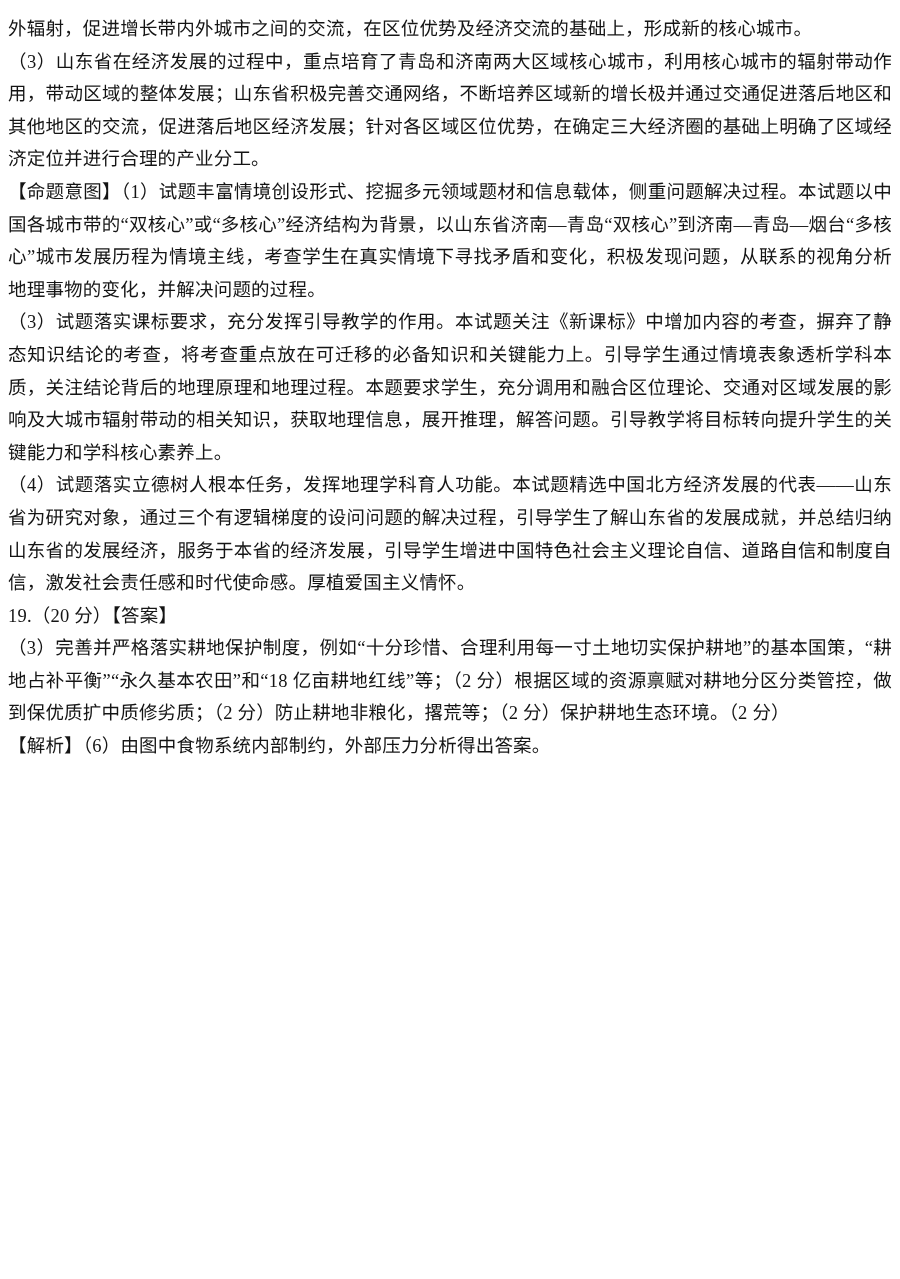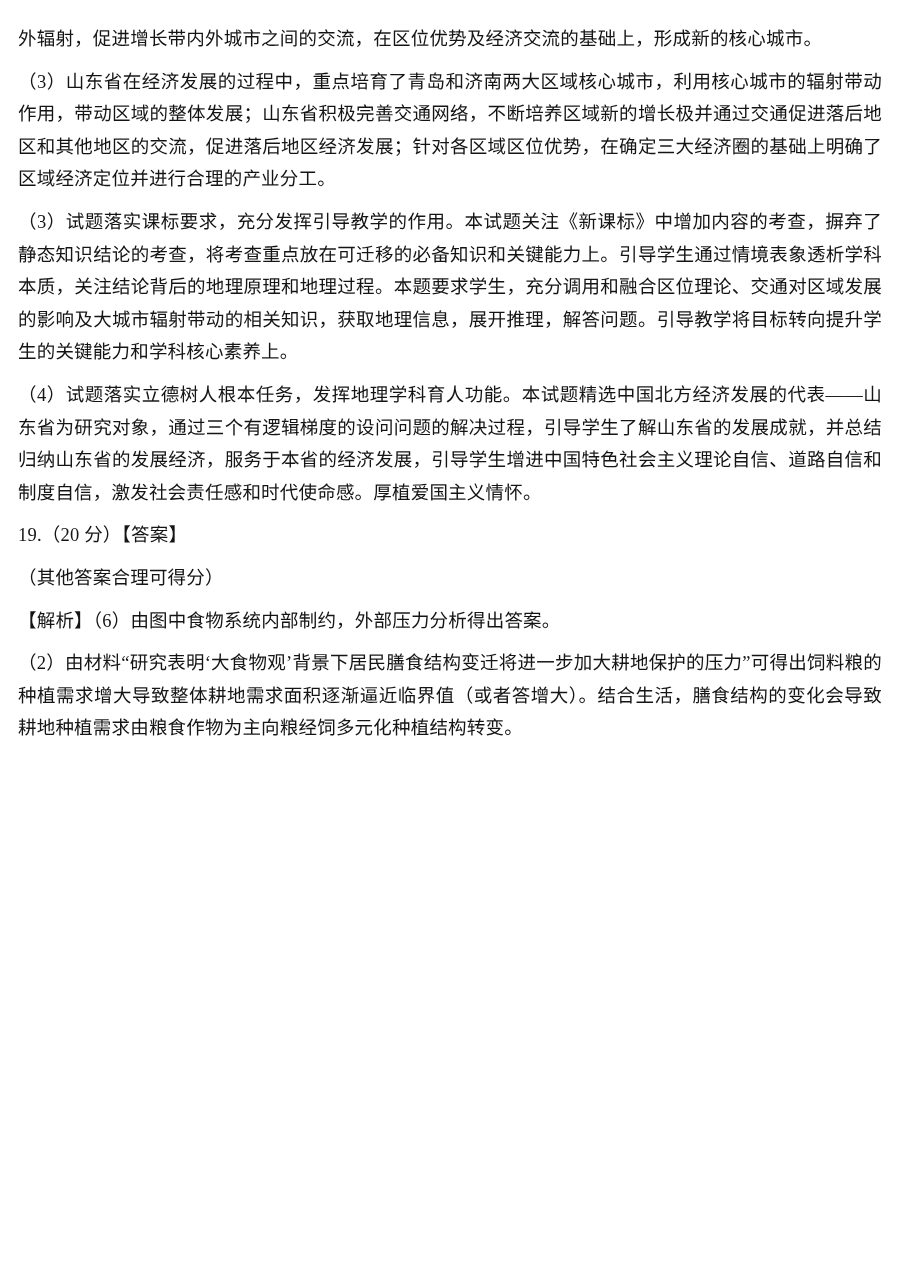--- a/index.html
+++ b/index.html
@@ -15,37 +15,37 @@
     color: #141414;
   }
   .page {
     box-sizing: border-box;
     width: 900px;
     height: 1279px;
     padding: 13px 8px 0 8px;
     background: #ffffff;
   }
   .doc-text p {
-    margin: 10px;
+    margin: 0;
     padding: 0;
     font-size: 18.5px;
     line-height: 32.6px;
     text-align: justify;
     text-justify: inter-ideograph;
     word-break: break-all;
     letter-spacing: 0.2px;
   }
 </style>
 </head>
 <body>
 
 <div class="page">
   <div class="doc-text">
     <p>外辐射，促进增长带内外城市之间的交流，在区位优势及经济交流的基础上，形成新的核心城市。</p>
     <p>（3）山东省在经济发展的过程中，重点培育了青岛和济南两大区域核心城市，利用核心城市的辐射带动作用，带动区域的整体发展；山东省积极完善交通网络，不断培养区域新的增长极并通过交通促进落后地区和其他地区的交流，促进落后地区经济发展；针对各区域区位优势，在确定三大经济圈的基础上明确了区域经济定位并进行合理的产业分工。</p>
+    <p>【命题意图】（1）试题丰富情境创设形式、挖掘多元领域题材和信息载体，侧重问题解决过程。本试题以中国各城市带的“双核心”或“多核心”经济结构为背景，以山东省济南—青岛“双核心”到济南—青岛—烟台“多核心”城市发展历程为情境主线，考查学生在真实情境下寻找矛盾和变化，积极发现问题，从联系的视角分析地理事物的变化，并解决问题的过程。</p>
     <p>（3）试题落实课标要求，充分发挥引导教学的作用。本试题关注《新课标》中增加内容的考查，摒弃了静态知识结论的考查，将考查重点放在可迁移的必备知识和关键能力上。引导学生通过情境表象透析学科本质，关注结论背后的地理原理和地理过程。本题要求学生，充分调用和融合区位理论、交通对区域发展的影响及大城市辐射带动的相关知识，获取地理信息，展开推理，解答问题。引导教学将目标转向提升学生的关键能力和学科核心素养上。</p>
     <p>（4）试题落实立德树人根本任务，发挥地理学科育人功能。本试题精选中国北方经济发展的代表——山东省为研究对象，通过三个有逻辑梯度的设问问题的解决过程，引导学生了解山东省的发展成就，并总结归纳山东省的发展经济，服务于本省的经济发展，引导学生增进中国特色社会主义理论自信、道路自信和制度自信，激发社会责任感和时代使命感。厚植爱国主义情怀。</p>
     <p>19.（20 分）【答案】</p>
-    <p>（其他答案合理可得分）</p>
+    <p>（3）完善并严格落实耕地保护制度，例如“十分珍惜、合理利用每一寸土地切实保护耕地”的基本国策，“耕地占补平衡”“永久基本农田”和“18 亿亩耕地红线”等；（2 分）根据区域的资源禀赋对耕地分区分类管控，做到保优质扩中质修劣质；（2 分）防止耕地非粮化，撂荒等；（2 分）保护耕地生态环境。（2 分）</p>
     <p>【解析】（6）由图中食物系统内部制约，外部压力分析得出答案。</p>
-    <p>（2）由材料“研究表明‘大食物观’背景下居民膳食结构变迁将进一步加大耕地保护的压力”可得出饲料粮的种植需求增大导致整体耕地需求面积逐渐逼近临界值（或者答增大）。结合生活，膳食结构的变化会导致耕地种植需求由粮食作物为主向粮经饲多元化种植结构转变。</p>
   </div>
 </div>
 
 </body></html>

